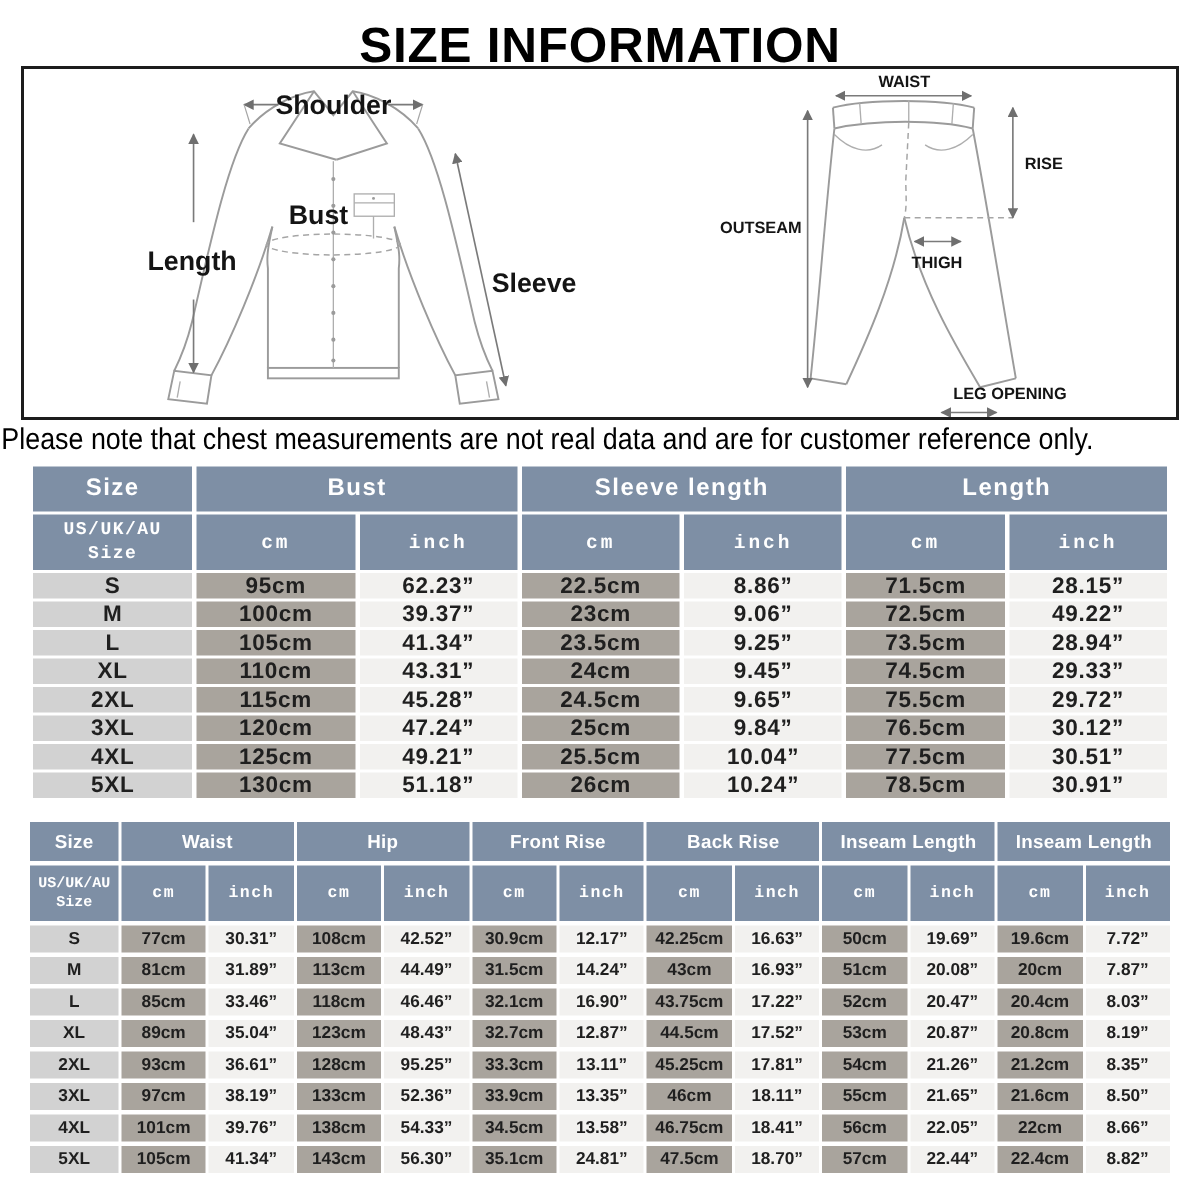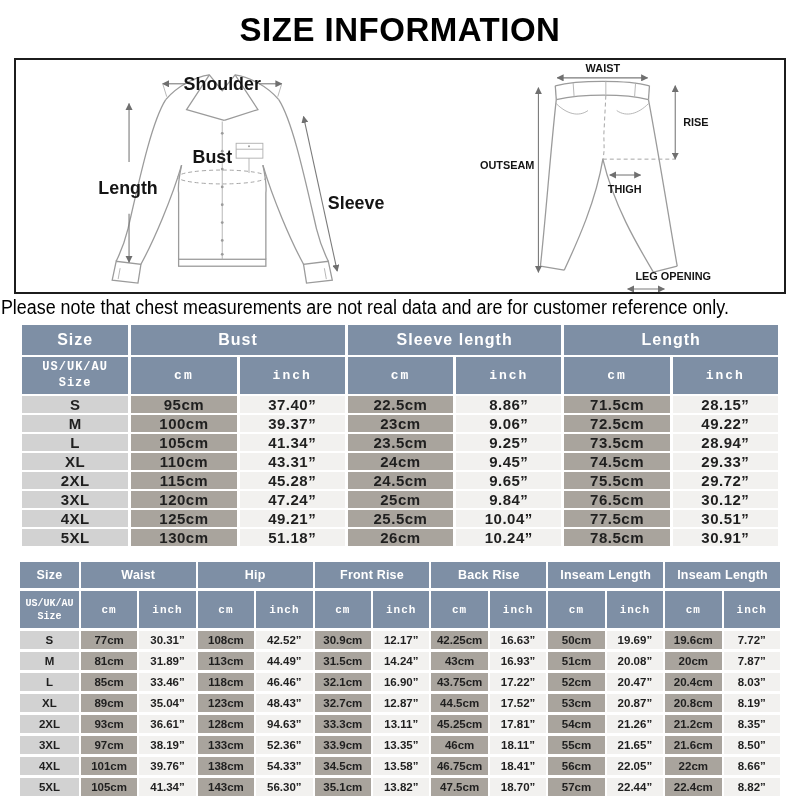--- a/index.html
+++ b/index.html
@@ -10,21 +10,21 @@
     --ink:#1f1f1f;
   }
   *{box-sizing:border-box;}
   html,body{margin:0;padding:0;}
   body{
     width:800px;height:800px;background:#ffffff;overflow:hidden;
     font-family:"Liberation Sans",sans-serif;
   }
   .title{
     text-align:center;font-size:33px;font-weight:bold;color:#000;
-    padding-top:11px;height:58px;letter-spacing:0.5px;
+    padding-top:11px;height:44px;letter-spacing:0.5px;
   }
   .diagram-box{
     margin:0 14px;height:236px;border:2px solid #1c1c1c;
     display:flex;align-items:stretch;background:#fff;
   }
   .diagram-box svg{display:block;height:100%;}
   .svg-shirt{width:55%;}
   .svg-pants{width:45%;}
   svg text{font-family:"Liberation Sans",sans-serif;fill:#141414;font-weight:bold;}
   .garment{stroke:#9b9b9b;stroke-width:1.3;fill:none;}
@@ -190,21 +190,21 @@
           <th class="sub-th">cm</th>
           <th class="sub-th">inch</th>
           <th class="sub-th">cm</th>
           <th class="sub-th">inch</th>
         </tr>
       </thead>
       <tbody>
         <tr>
           <td class="col-size">S</td>
           <td class="col-cm">95cm</td>
-          <td class="col-inch">37.40”</td>
+          <td class="col-inch">62.23”</td>
           <td class="col-cm">22.5cm</td>
           <td class="col-inch">8.86”</td>
           <td class="col-cm">71.5cm</td>
           <td class="col-inch">28.15”</td>
         </tr>
         <tr>
           <td class="col-size">M</td>
           <td class="col-cm">100cm</td>
           <td class="col-inch">39.37”</td>
           <td class="col-cm">23cm</td>
@@ -371,21 +371,21 @@
           <td class="col-cm">53cm</td>
           <td class="col-inch">20.87”</td>
           <td class="col-cm">20.8cm</td>
           <td class="col-inch">8.19”</td>
         </tr>
         <tr>
           <td class="col-size">2XL</td>
           <td class="col-cm">93cm</td>
           <td class="col-inch">36.61”</td>
           <td class="col-cm">128cm</td>
-          <td class="col-inch">94.63”</td>
+          <td class="col-inch">95.25”</td>
           <td class="col-cm">33.3cm</td>
           <td class="col-inch">13.11”</td>
           <td class="col-cm">45.25cm</td>
           <td class="col-inch">17.81”</td>
           <td class="col-cm">54cm</td>
           <td class="col-inch">21.26”</td>
           <td class="col-cm">21.2cm</td>
           <td class="col-inch">8.35”</td>
         </tr>
         <tr>
@@ -418,21 +418,21 @@
           <td class="col-cm">22cm</td>
           <td class="col-inch">8.66”</td>
         </tr>
         <tr>
           <td class="col-size">5XL</td>
           <td class="col-cm">105cm</td>
           <td class="col-inch">41.34”</td>
           <td class="col-cm">143cm</td>
           <td class="col-inch">56.30”</td>
           <td class="col-cm">35.1cm</td>
-          <td class="col-inch">13.82”</td>
+          <td class="col-inch">24.81”</td>
           <td class="col-cm">47.5cm</td>
           <td class="col-inch">18.70”</td>
           <td class="col-cm">57cm</td>
           <td class="col-inch">22.44”</td>
           <td class="col-cm">22.4cm</td>
           <td class="col-inch">8.82”</td>
         </tr>
       </tbody>
     </table>
 

